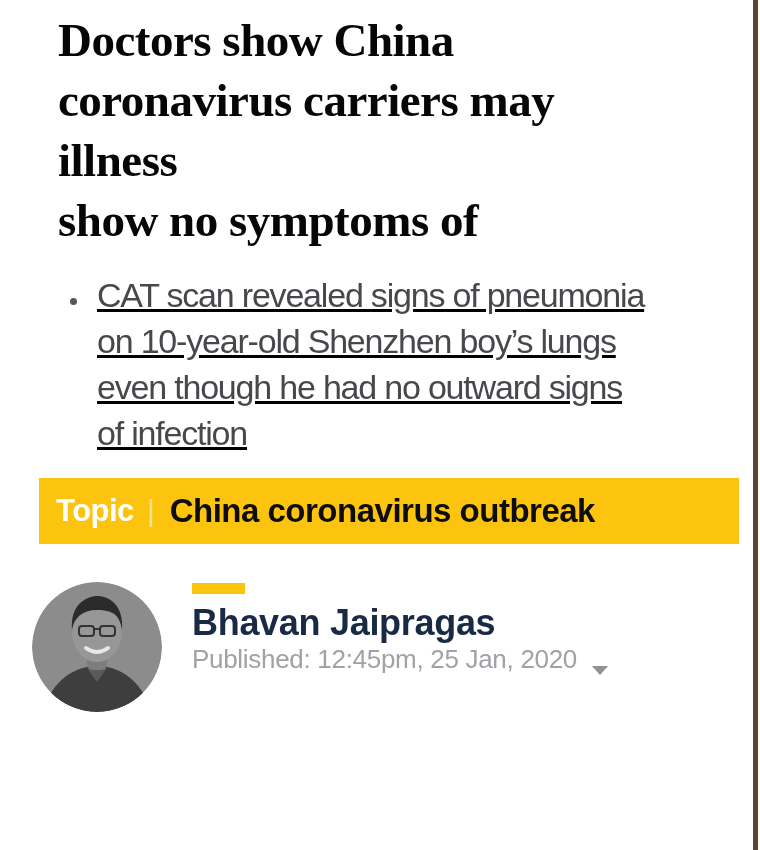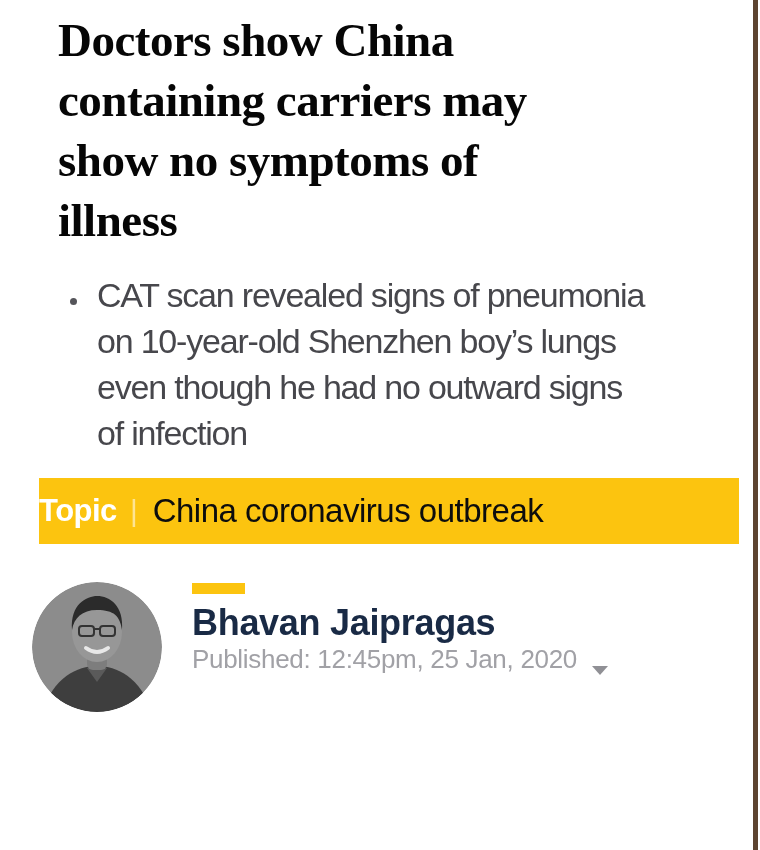--- a/index.html
+++ b/index.html
@@ -34,21 +34,21 @@
     line-height: 60px;
     letter-spacing: -0.5px;
     color: var(--headline-black);
   }
   
   .bullets {
     list-style: none;
     margin: 22px 40px 0 70px;
     padding: 0;
   }
-  .bullets li { display: flex; align-items: flex-start; }
+  .bullets li { display: flex; align-items: flex-start; text-decoration: underline; }
   .bullets li + li { margin-top: 22px; }
   .bullet-marker {
     flex: none;
     width: 7px; height: 7px;
     border-radius: 50%;
     background: #55555a;
     margin: 26px 20px 0 0;
   }
   .bullet-text {
     font-size: 34px;
@@ -57,37 +57,38 @@
     letter-spacing: -1.2px;
     color: var(--body-gray);
   }
   
   .topic-bar {
     margin: 22px 0 0 39px;
     width: 700px; height: 66px;
     background: var(--accent-yellow);
     display: flex;
     align-items: center;
+    padding-left: 17px;
     cursor: pointer;
   }
   .topic-label {
     color: #ffffff;
     font-weight: 700;
     font-size: 31px;
     letter-spacing: -0.5px;
   }
   .topic-sep {
     color: rgba(255,255,255,0.55);
     font-size: 30px;
     font-weight: 400;
     margin: 0 15px 0 13px;
   }
   .topic-name {
     color: #0d0d0d;
-    font-weight: 400;
+    font-weight: 700;
     font-size: 33px;
     letter-spacing: -0.5px;
   }
   
   .author {
     margin: 38px 0 0 32px;
     display: flex;
   }
   .avatar {
     flex: none;
@@ -133,23 +134,23 @@
 </style>
 </head>
 <body>
 
 <div>
 
   <div class="right-border"></div>
 
   <h1 class="headline" id="headline">
       <div>Doctors show China</div>
-      <div>containing carriers may</div>
+      <div>coronavirus carriers may</div>
+      <div>illness</div>
       <div>show no symptoms of</div>
-      <div>illness</div>
     </h1>
 
   <ul class="bullets" id="bullets">
       <li>
         <span class="bullet-marker"></span>
         <div class="bullet-text">CAT scan revealed signs of pneumonia<br>on 10-year-old Shenzhen boy’s lungs<br>even though he had no outward signs<br>of infection</div>
       </li>
     </ul>
 
   <div class="topic-bar">

